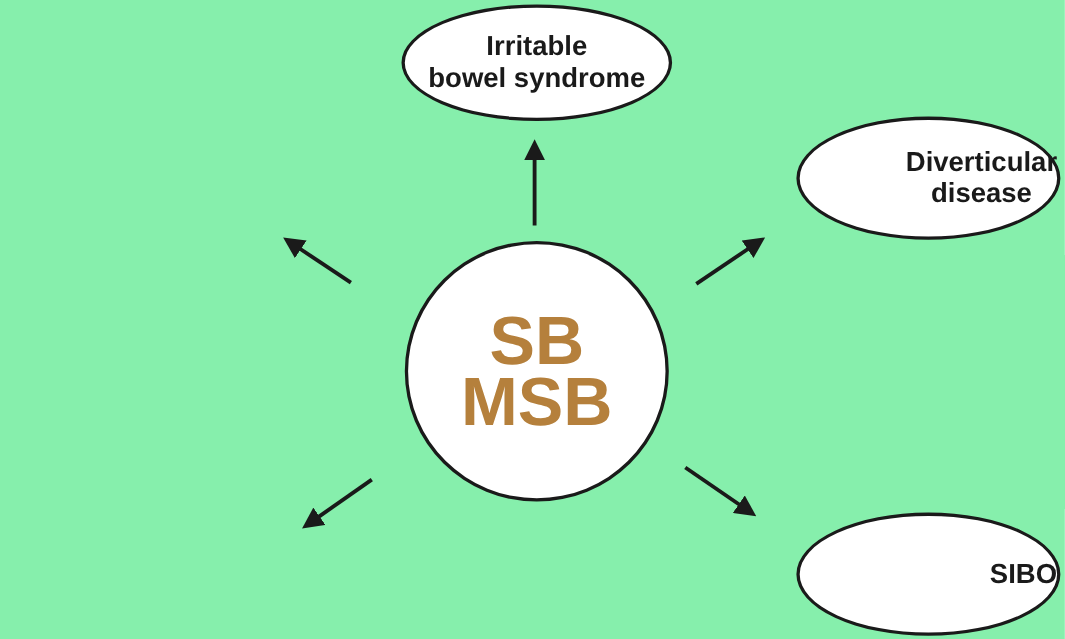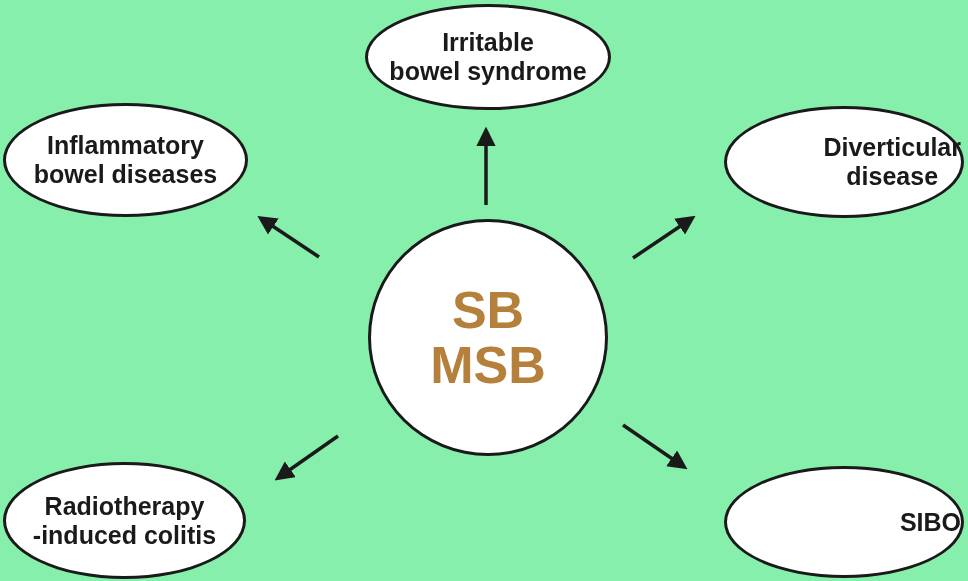--- a/index.html
+++ b/index.html
@@ -35,21 +35,21 @@
     white-space: pre-line;
     letter-spacing: 0px;
   }
   .node-top          { left: 365px; top: 4px;   width: 246px; height: 106px; }
   .node-left         { left: 3px;   top: 103px; width: 245px; height: 114px; }
   .node-right        { left: 724px; top: 106px; width: 240px; height: 112px; justify-content: flex-end; }
   .node-bottom-left  { left: 3px;   top: 462px; width: 243px; height: 117px; }
   .node-bottom-right { left: 724px; top: 466px; width: 240px; height: 112px; justify-content: flex-end; }
   .node-center       { left: 368px; top: 219px; width: 240px; height: 237px; }
   .node-center .label {
-    font-size: 52px;
+    font-size: 62px;
     line-height: 55px;
     color: #b5803c;
   }
   .arrows {
     position: absolute;
     left: 0;
     top: 0;
     width: 968px;
     height: 581px;
     pointer-events: none;
@@ -58,34 +58,26 @@
 </head>
 <body>
 
 <div class="canvas">
 
   <div class="node node-top">
     <span class="label">Irritable
 bowel syndrome</span>
   </div>
 
-  <div class="node node-left">
-    <span class="label">Inflammatory
-bowel diseases</span>
-  </div>
 
   <div class="node node-right">
     <span class="label">Diverticular
 disease</span>
   </div>
 
-  <div class="node node-bottom-left">
-    <span class="label">Radiotherapy
--induced colitis</span>
-  </div>
 
   <div class="node node-bottom-right">
     <span class="label">SIBO</span>
   </div>
 
   <div class="node node-center">
     <span class="label">SB
 MSB</span>
   </div>
 

